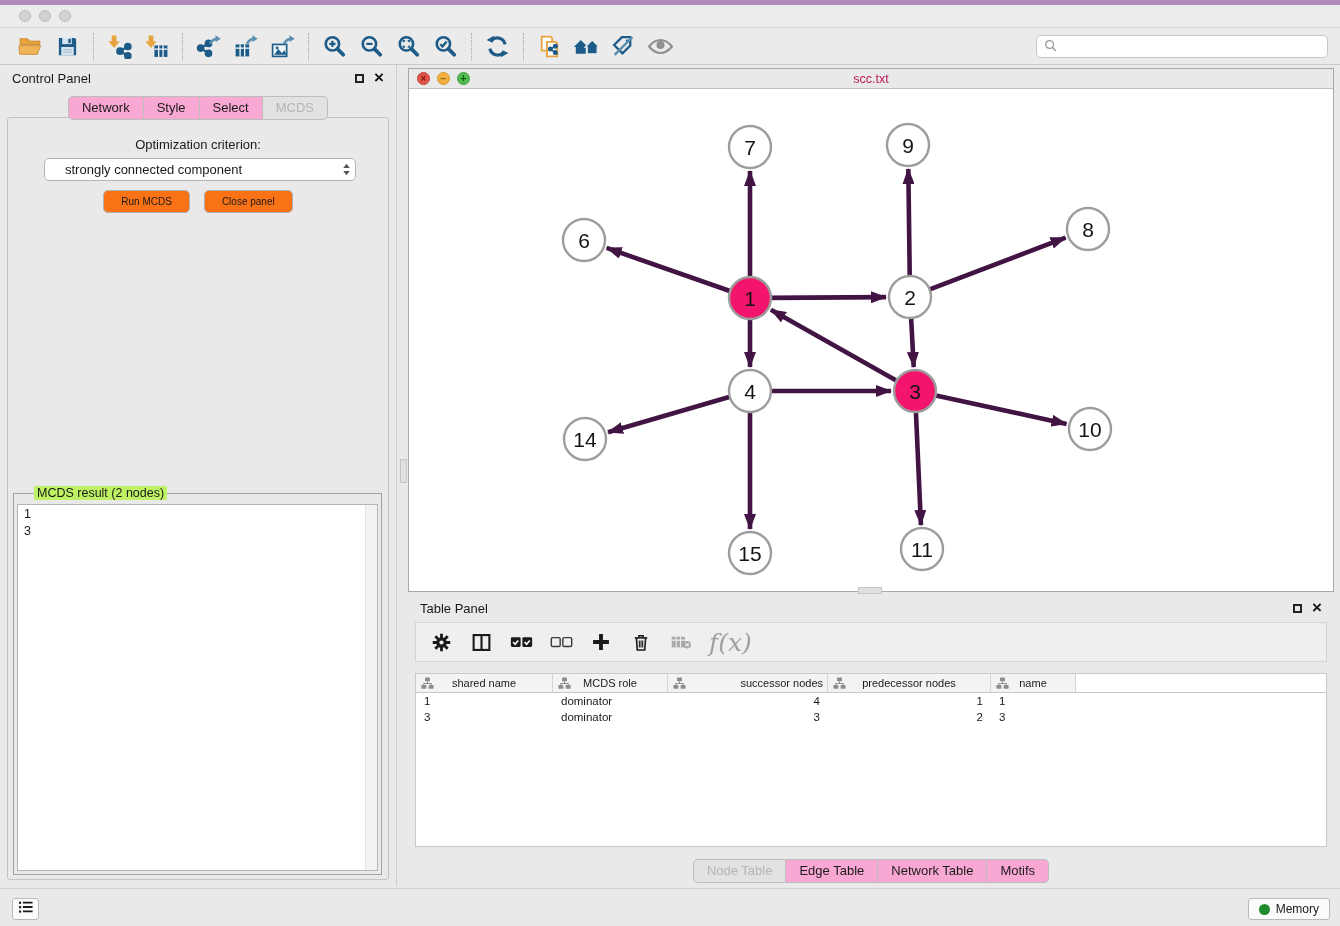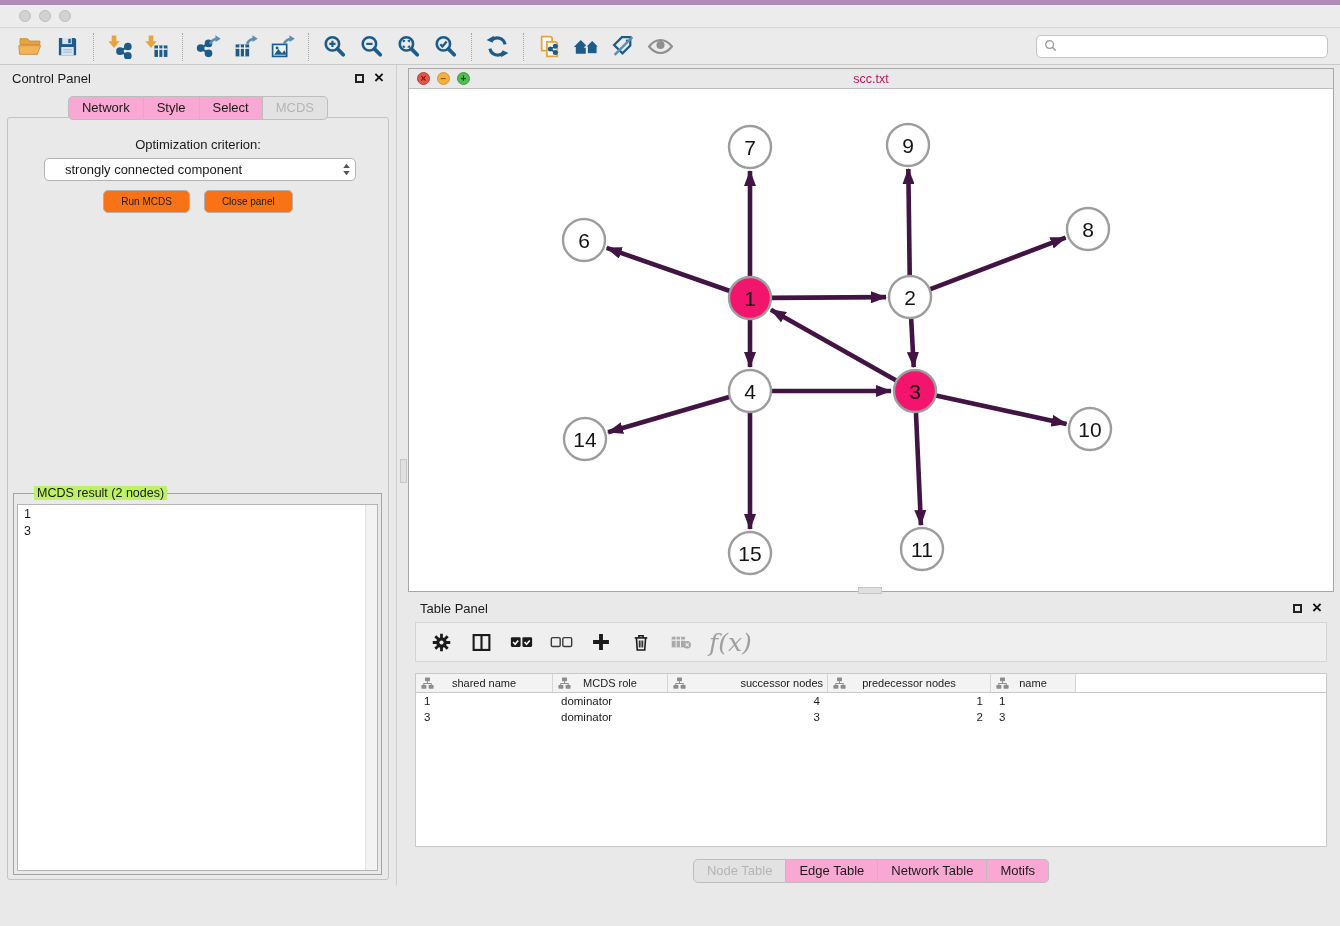--- a/index.html
+++ b/index.html
@@ -509,13 +509,33 @@
         </div>
     </div>
     <div class="tab-row tp-tabs" id="tp-tabs">
         <div class="tab selected">Node Table</div>
         <div class="tab">Edge Table</div>
         <div class="tab">Network Table</div>
         <div class="tab">Motifs</div>
       </div>
   </div>
 
+  <div class="status-bar">
+    <div class="list-btn">
+      <span>
+        <svg width="16" height="14" viewBox="0 0 18 16">
+            <g stroke="#1a1a1a" stroke-width="2.2">
+              <path d="M5.5 3h11M5.5 8h11M5.5 13h11"></path>
+            </g>
+            <g fill="#1a1a1a">
+              <rect x="1" y="2" width="2.4" height="2.4"></rect>
+              <rect x="1" y="7" width="2.4" height="2.4"></rect>
+              <rect x="1" y="12" width="2.4" height="2.4"></rect>
+            </g>
+          </svg>
+      </span>
+    </div>
+    <div class="memory-btn">
+      <span class="mem-dot"></span>
+      <span>Memory</span>
+    </div>
+  </div>
 </div>
 
 </body></html>

